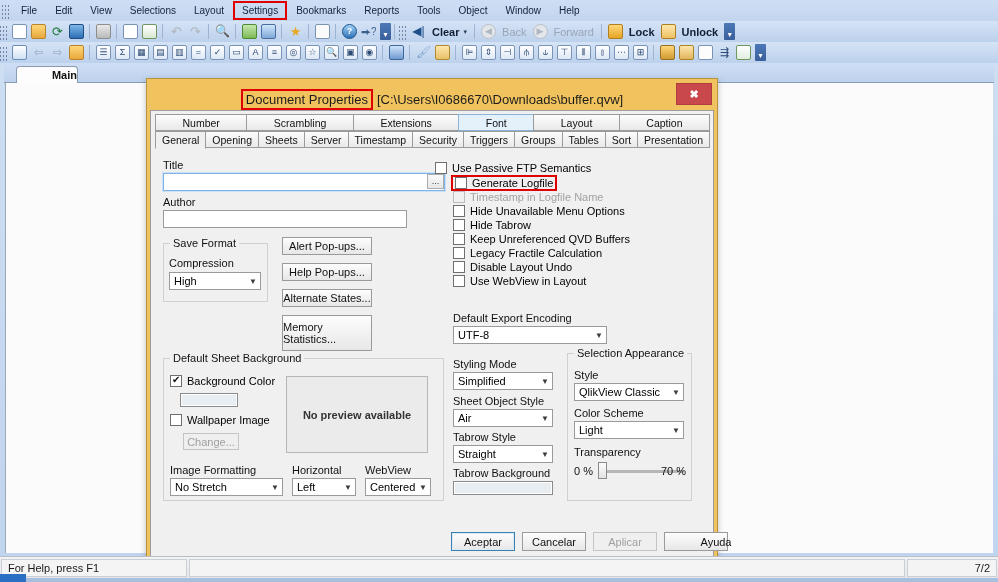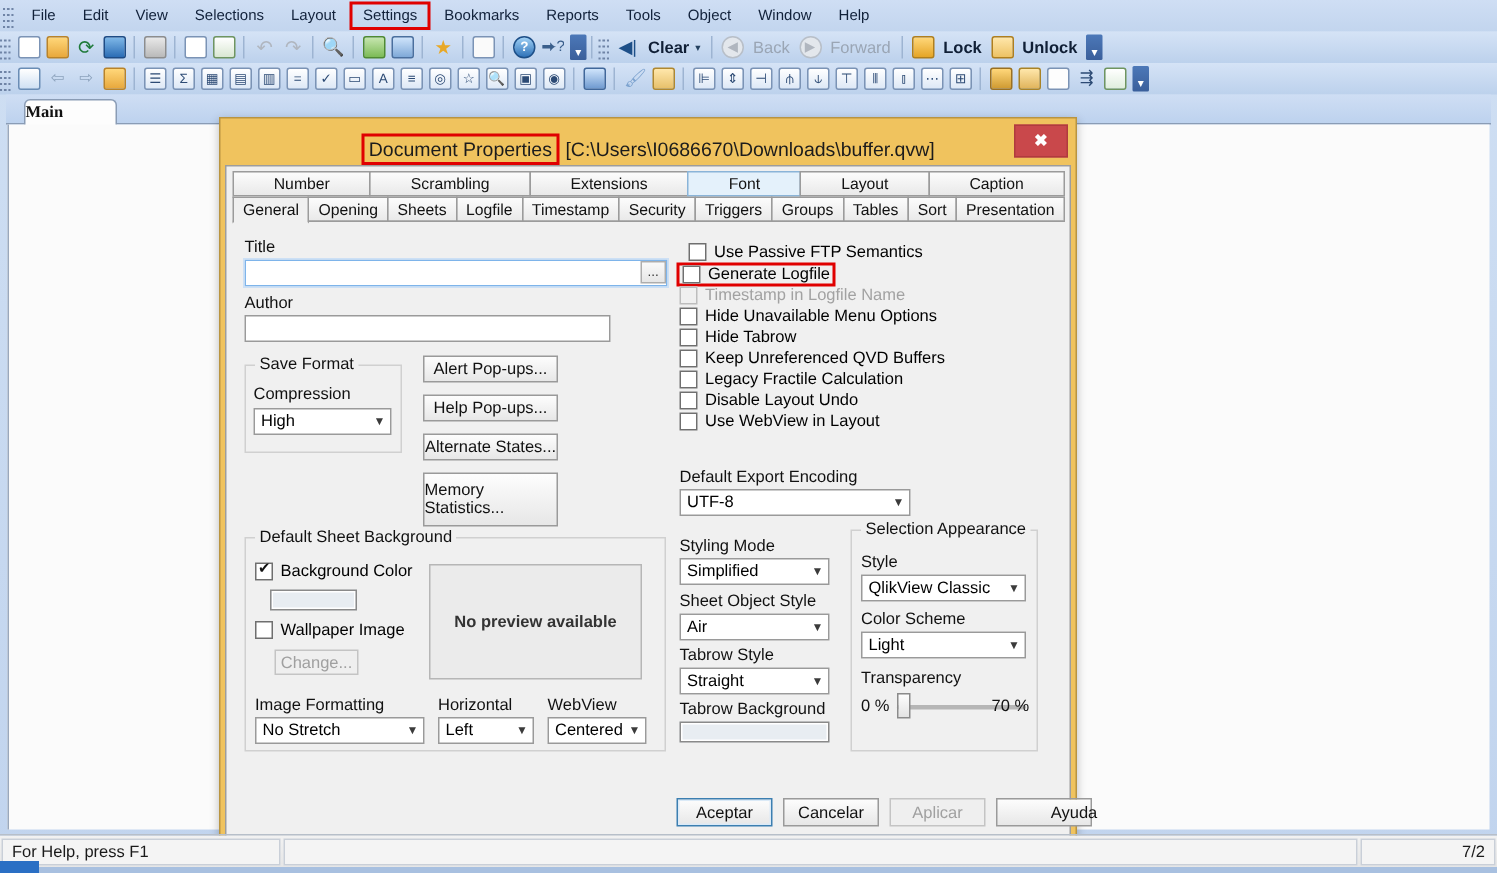--- a/index.html
+++ b/index.html
@@ -72,23 +72,22 @@
   .sheettabrow {
     position: absolute; left: 4px; top: 63px; width: 990px; height: 20px;
     background: linear-gradient(180deg, #cfdef4 0%, #bdd2ee 100%);
     border-bottom: 1px solid #8a9cb5;
   }
   .sheettab {
     position: absolute; left: 12px; top: 3px; width: 62px; height: 18px;
     background: #fdfdfd;
     border: 1px solid #8a9cb5; border-bottom: none;
     border-radius: 4px 4px 0 0;
-    text-align: left; line-height: 16px; font-size: 11px; font-weight: bold;
+    text-align: right; line-height: 16px; font-size: 11px; font-weight: bold;
     color: #111;
-    font-family: Liberation Serif, serif;
   }
   .canvas {
     position: absolute; left: 5px; top: 83px; width: 988px; height: 470px;
     background: #fbfbfb;
     border-left: 1px solid #9aa8bc;
   }
 
   
   .statusbar {
     position: absolute; left: 0; top: 556px; width: 998px; height: 22px;
@@ -512,21 +511,21 @@
         <div class="tab">Extensions</div>
         <div class="tab sel-top">Font</div>
         <div class="tab">Layout</div>
         <div class="tab">Caption</div>
       </div>
 
       <div class="tabstrip tabstrip2">
         <div class="tab sel-bottom">General</div>
         <div class="tab">Opening</div>
         <div class="tab">Sheets</div>
-        <div class="tab">Logfile</div>
+        <div class="tab">Server</div>
         <div class="tab">Timestamp</div>
         <div class="tab">Security</div>
         <div class="tab">Triggers</div>
         <div class="tab">Groups</div>
         <div class="tab">Tables</div>
         <div class="tab">Sort</div>
         <div class="tab">Presentation</div>
       </div>
       <div class="tabline"></div>
 
@@ -546,21 +545,21 @@
         <div class="combo" style="left:14px; top:119px; width:92px; height:18px;">
           <span>High</span>
           <span class="arrow">▼</span>
         </div>
 
         <div class="btn" style="left:127px; top:84px; width:90px; height:18px;">Alert Pop-ups...</div>
         <div class="btn" style="left:127px; top:110px; width:90px; height:18px;">Help Pop-ups...</div>
         <div class="btn" style="left:127px; top:136px; width:90px; height:18px;">Alternate States...</div>
         <div class="btn" style="left:127px; top:162px; width:90px; height:36px;">Memory Statistics...</div>
 
-        <div class="chk" style="left:304px; top:9px;">
+        <div class="chk" style="left:280px; top:9px;">
           <span class="box"></span>
           <span>Use Passive FTP Semantics</span>
         </div>
         <div class="chk hl-red" style="left:296px; top:22px;">
           <span class="box"></span>
           <span>Generate Logfile</span>
         </div>
         <div class="chk dis" style="left:298px; top:38px;">
           <span class="box"></span>
           <span>Timestamp in Logfile Name</span>

